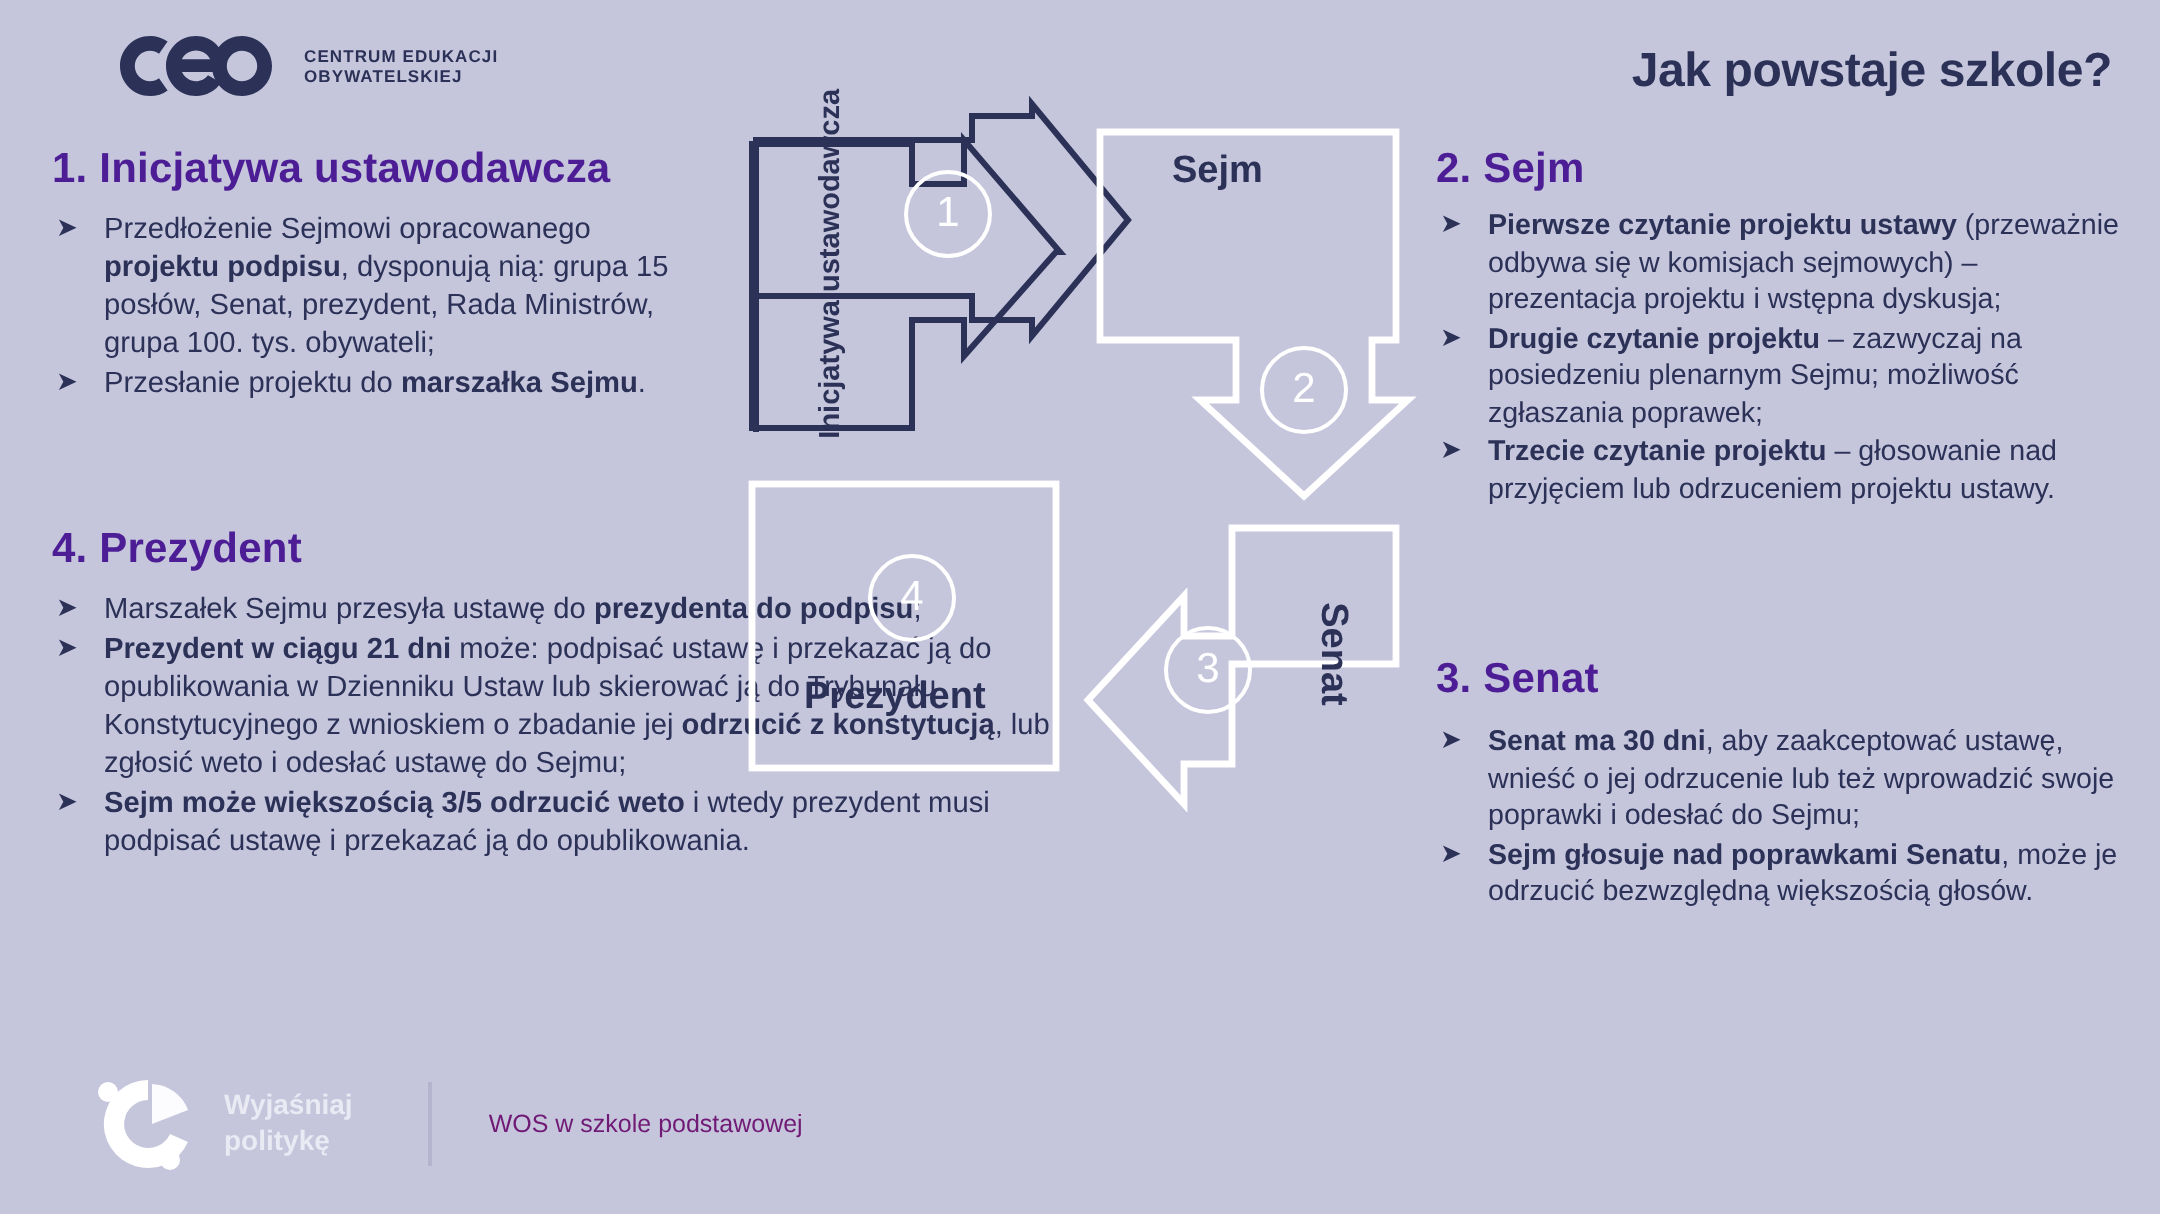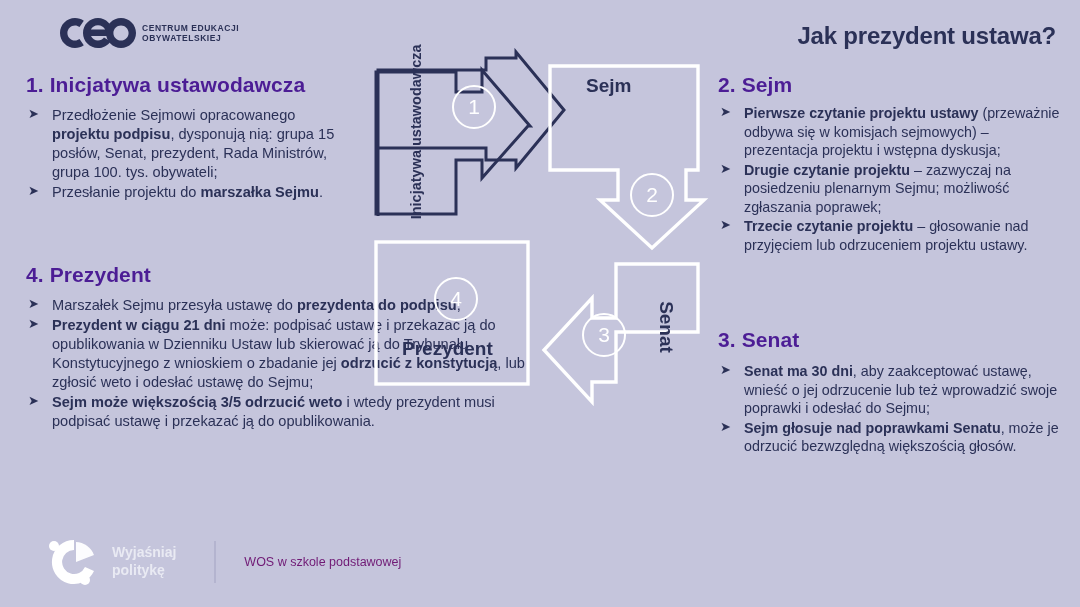--- a/index.html
+++ b/index.html
@@ -20,21 +20,21 @@
     inset: 0;
   }
 
   
   .logo-block {
     position: absolute;
     left: 58px;
     top: 16px;
     display: flex;
     align-items: center;
-    gap: 6px;
+    gap: 16px;
   }
   .logo-mark { display: block; }
   .logo-words {
     line-height: 1.22;
     font-size: 8.5px;
     font-weight: bold;
     letter-spacing: 0.55px;
     color: #2b3157;
     text-transform: uppercase;
     white-space: nowrap;
@@ -193,21 +193,21 @@
         <path d="M40 2c-8.3 0-15 6.7-15 15s6.7 15 15 15c5.2 0 9.8-2.6 12.5-6.6l-6.5-3.8c-1.4 1.9-3.6 3-6 3-3.1 0-5.8-1.9-7-4.6h21.4c.2-1 .3-2 .3-3C54.7 8.7 48 2 40 2zm-7.1 11.6c1.2-2.6 3.9-4.4 7.1-4.4s5.9 1.8 7.1 4.4H32.9z"></path>
         <path d="M63 2c-8.3 0-15 6.7-15 15s6.7 15 15 15 15-6.7 15-15S71.3 2 63 2zm0 22.6c-4.2 0-7.6-3.4-7.6-7.6S58.8 9.4 63 9.4s7.6 3.4 7.6 7.6-3.4 7.6-7.6 7.6z"></path>
       </g>
     </svg>
     <div class="logo-words">
       <div>CENTRUM EDUKACJI</div>
       <div>OBYWATELSKIEJ</div>
     </div>
   </div>
 
-  <div class="deck-title">Jak prezydent ustawa?</div>
+  <div class="deck-title">Jak powstaje szkole?</div>
 
   <div class="sec-head" id="head-1">1. Inicjatywa ustawodawcza</div>
   <ul class="blist" id="list-1">
     <li>
       <span class="marker">➤</span>
       <span class="txt">Przedłożenie Sejmowi opracowanego <b>projektu podpisu</b>, dysponują nią: grupa 15 posłów, Senat, prezydent, Rada Ministrów, grupa 100. tys. obywateli;</span>
     </li>
     <li>
       <span class="marker">➤</span>
       <span class="txt">Przesłanie projektu do <b>marszałka Sejmu</b>.</span>

